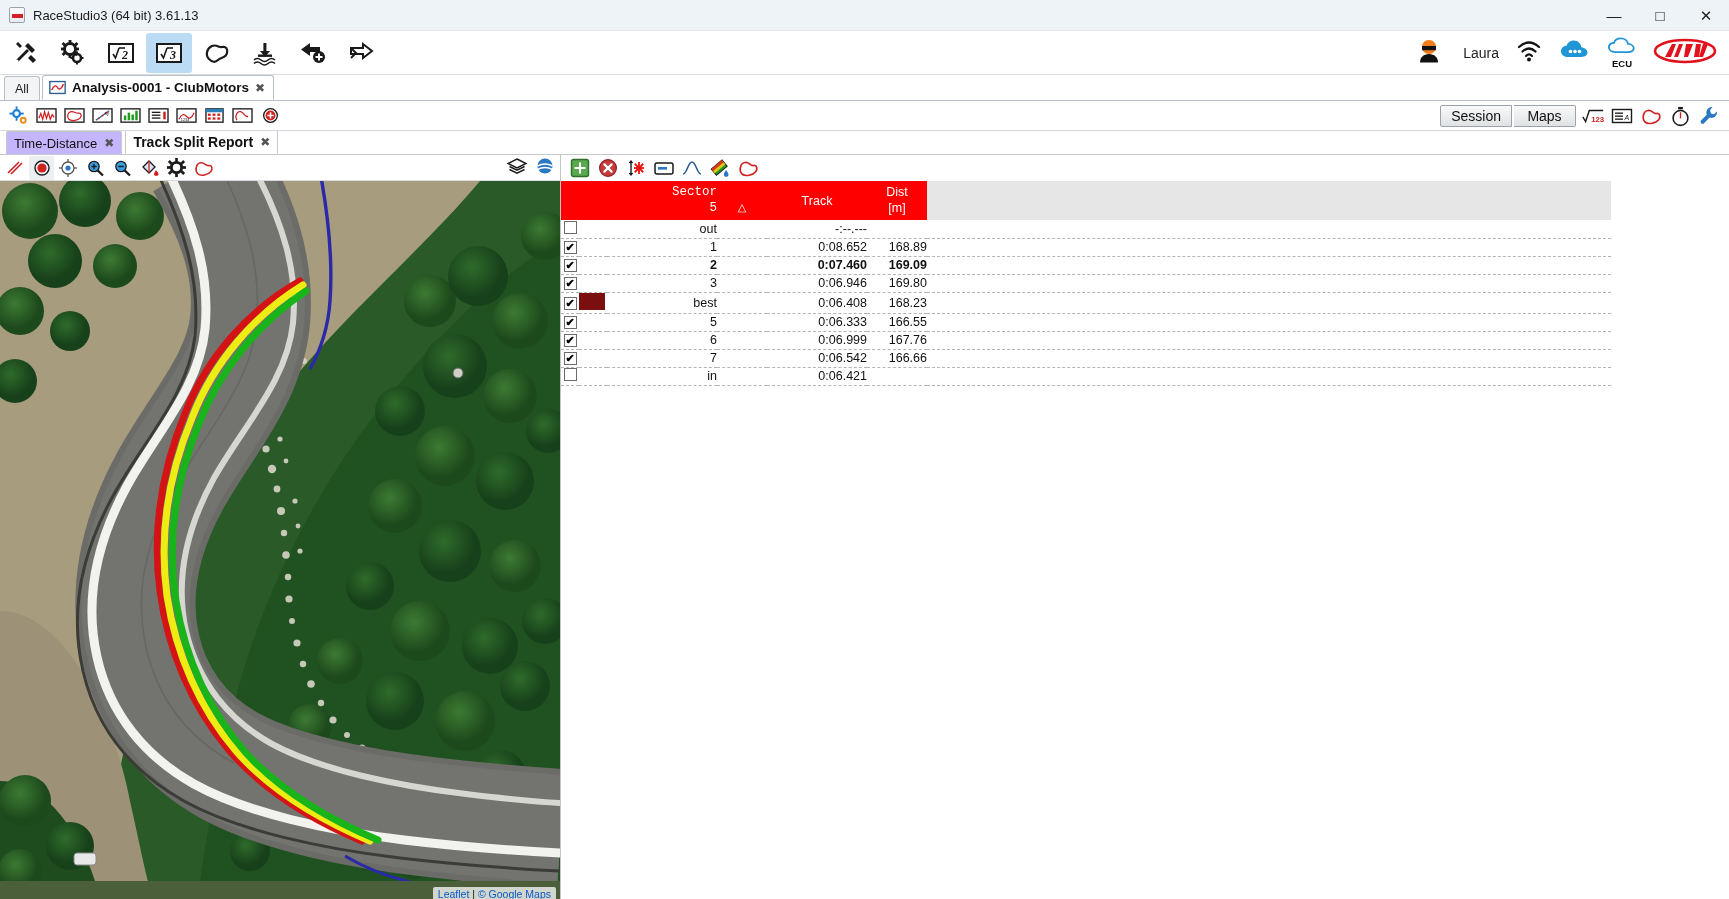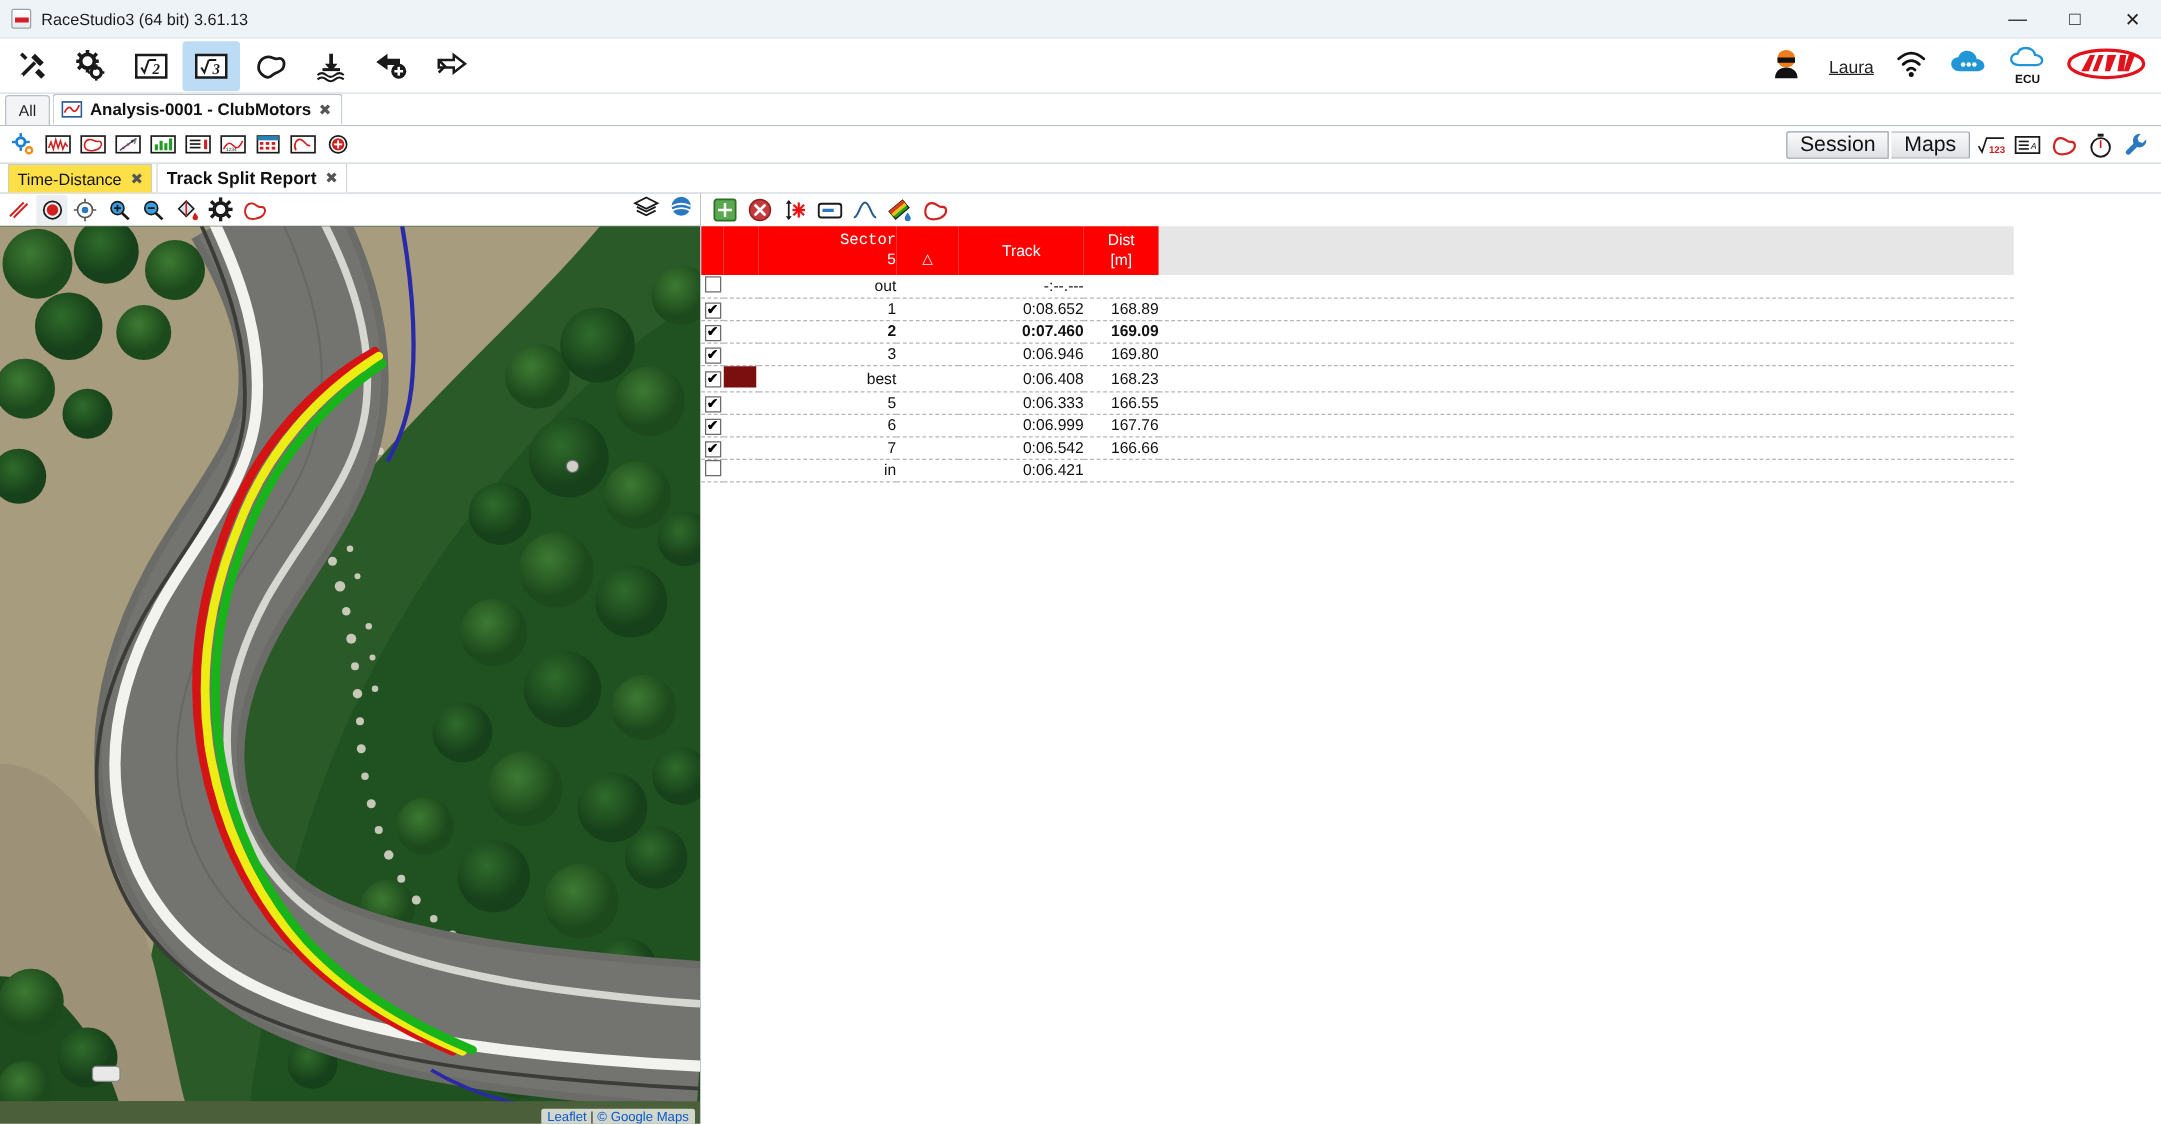--- a/index.html
+++ b/index.html
@@ -39,21 +39,21 @@
     border-bottom:1px solid #d8dde2; position:relative;
   }
   .mt-icon{
     width:46px;height:40px;display:flex;align-items:center;justify-content:center;
     margin-left:2px; border-radius:3px; cursor:default;
   }
   .mt-icon.active{ background:#bcdcf5; }
   .mt-right{
     position:absolute;right:12px;top:0;height:44px;display:flex;align-items:center;gap:16px;
   }
-  .user-name{ font-size:14px;color:#222; margin-left:4px;text-decoration:underline; }
+  .user-name{ font-size:14px;color:#222; margin-left:4px; }
 
   
   .tabstrip{
     height:26px;background:#fff;display:flex;align-items:flex-end;
     border-bottom:1px solid #b9c0c7; padding-left:4px;
   }
   .tab-all{
     height:24px;padding:0 10px;display:flex;align-items:center;font-size:12.5px;
     border:1px solid #b9c0c7;border-bottom:none;background:#f2f4f6;color:#222;
     border-radius:3px 3px 0 0;
@@ -76,34 +76,34 @@
   }
   .sess-title{
     position:absolute;left:0;right:0;text-align:center;
     font-size:15px;font-weight:bold;color:#111;pointer-events:none;
   }
   .sess-right{
     position:absolute;right:8px;top:0;height:30px;display:flex;align-items:center;gap:2px;
   }
   .seg-btn{
     height:22px;min-width:62px;padding:0 10px;display:flex;align-items:center;justify-content:center;
-    font-size:17px;color:#111;border:1px solid #9aa3ab;background:linear-gradient(#fafafa,#dfe1e4);
+    font-size:14px;color:#111;border:1px solid #9aa3ab;background:linear-gradient(#fafafa,#dfe1e4);
   }
   .seg-btn.first{ border-radius:2px 0 0 2px; }
   .seg-btn.last{ border-radius:0 2px 2px 0; border-left:none; }
   .sr-icon{ width:24px;height:24px;display:flex;align-items:center;justify-content:center;margin-left:3px; }
 
   
   .viewtabs{
     height:24px;background:#fff;display:flex;align-items:flex-end;border-bottom:1px solid #c3c9cf;
     padding-left:6px;
   }
   .vtab{
     height:23px;padding:0 7px;display:flex;align-items:center;gap:7px;
-    border:1px solid #c3c9cf;border-bottom:none;background:#fde047;border-radius:2px 2px 0 0;
+    border:1px solid #c3c9cf;border-bottom:none;background:#c4b5fd;border-radius:2px 2px 0 0;
     margin-right:3px;
   }
   .vtab.active{ background:#fff;border-bottom:1px solid #fff;height:24px; }
   .vtab .lbl{ font-size:13px;color:#111; }
   .vtab.active .lbl{ font-weight:bold;font-size:14px; }
 
   
   .body{ display:flex; height:749px; }
   .left-pane{ width:561px; border-right:1px solid #bfc5cb; display:flex; flex-direction:column; }
   .right-pane{ flex:1; display:flex; flex-direction:column; background:#fff; }

